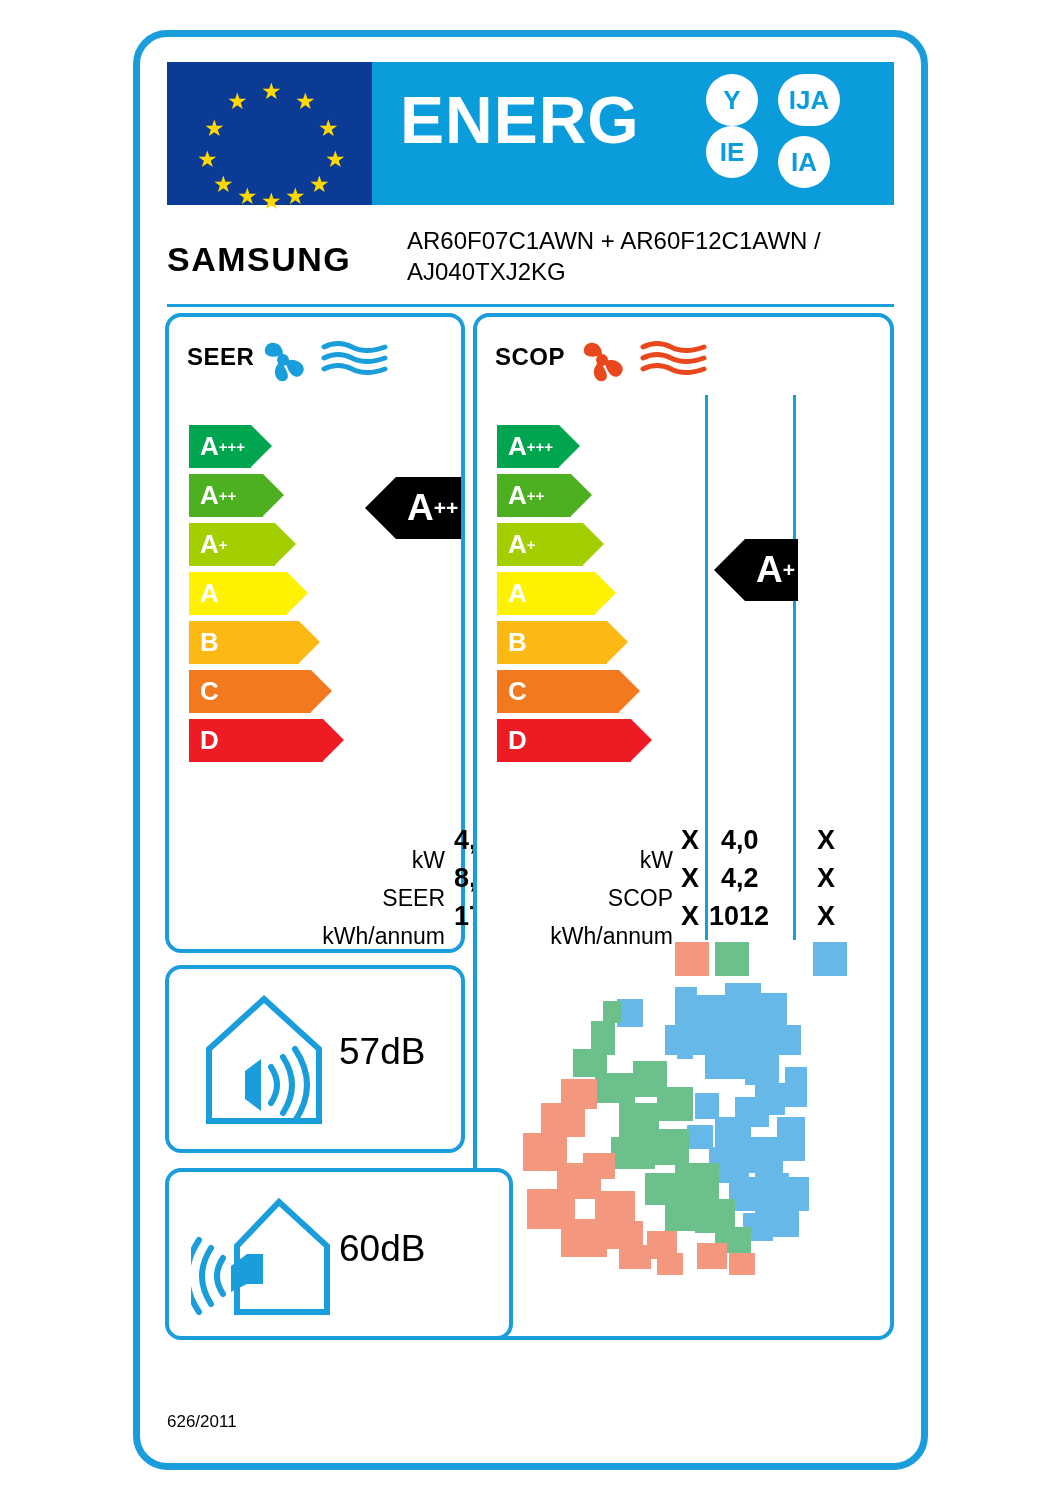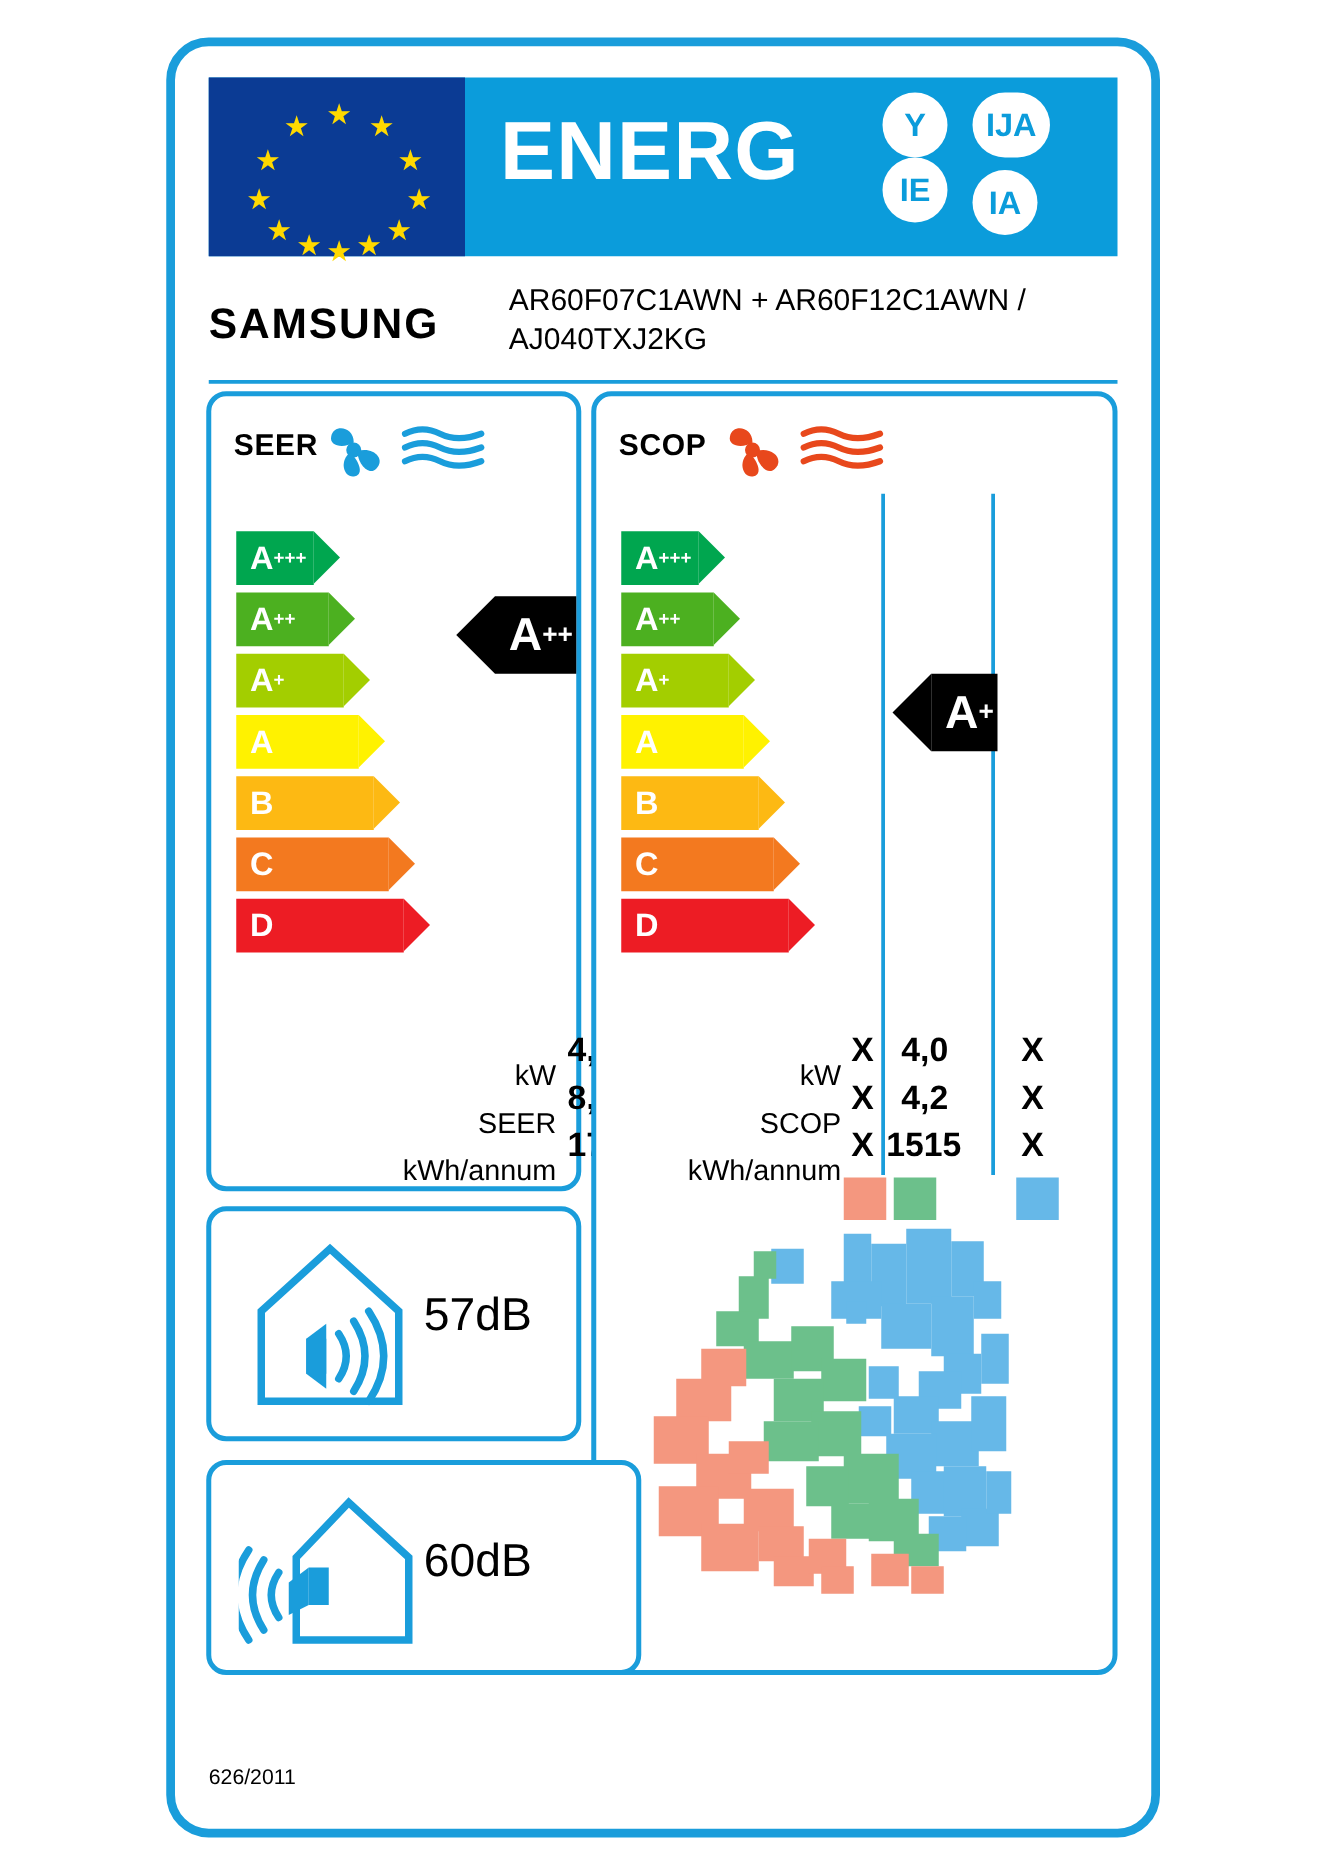--- a/index.html
+++ b/index.html
@@ -432,21 +432,21 @@
       <span class="unit">kWh/annum</span>
     </div>
 
     <div class="vrow" style="left:0; top:0;">
       <span class="val" style="left:204px; top:508px;">X</span>
       <span class="val" style="left:204px; top:546px;">X</span>
       <span class="val" style="left:204px; top:584px;">X</span>
 
       <span class="val" style="left:244px; top:508px;">4,0</span>
       <span class="val" style="left:244px; top:546px;">4,2</span>
-      <span class="val" style="left:232px; top:584px;">1515</span>
+      <span class="val" style="left:232px; top:584px;">1012</span>
 
       <span class="val" style="left:340px; top:508px;">X</span>
       <span class="val" style="left:340px; top:546px;">X</span>
       <span class="val" style="left:340px; top:584px;">X</span>
     </div>
 
     <div class="season-swatch" style="left:198px; top:625px; background:#f4977f;"></div>
     <div class="season-swatch" style="left:238px; top:625px; background:#6cc08b;"></div>
     <div class="season-swatch" style="left:336px; top:625px; background:#66b8e8;"></div>
 

